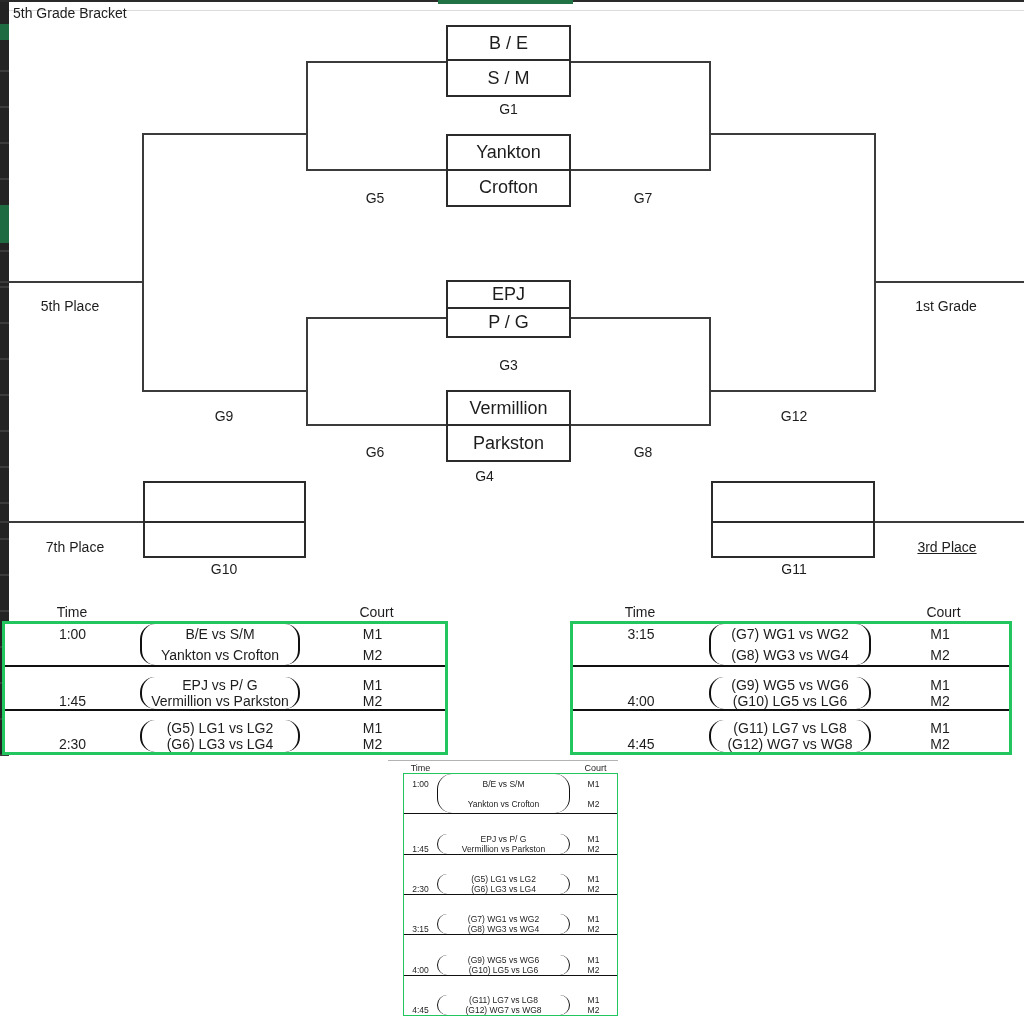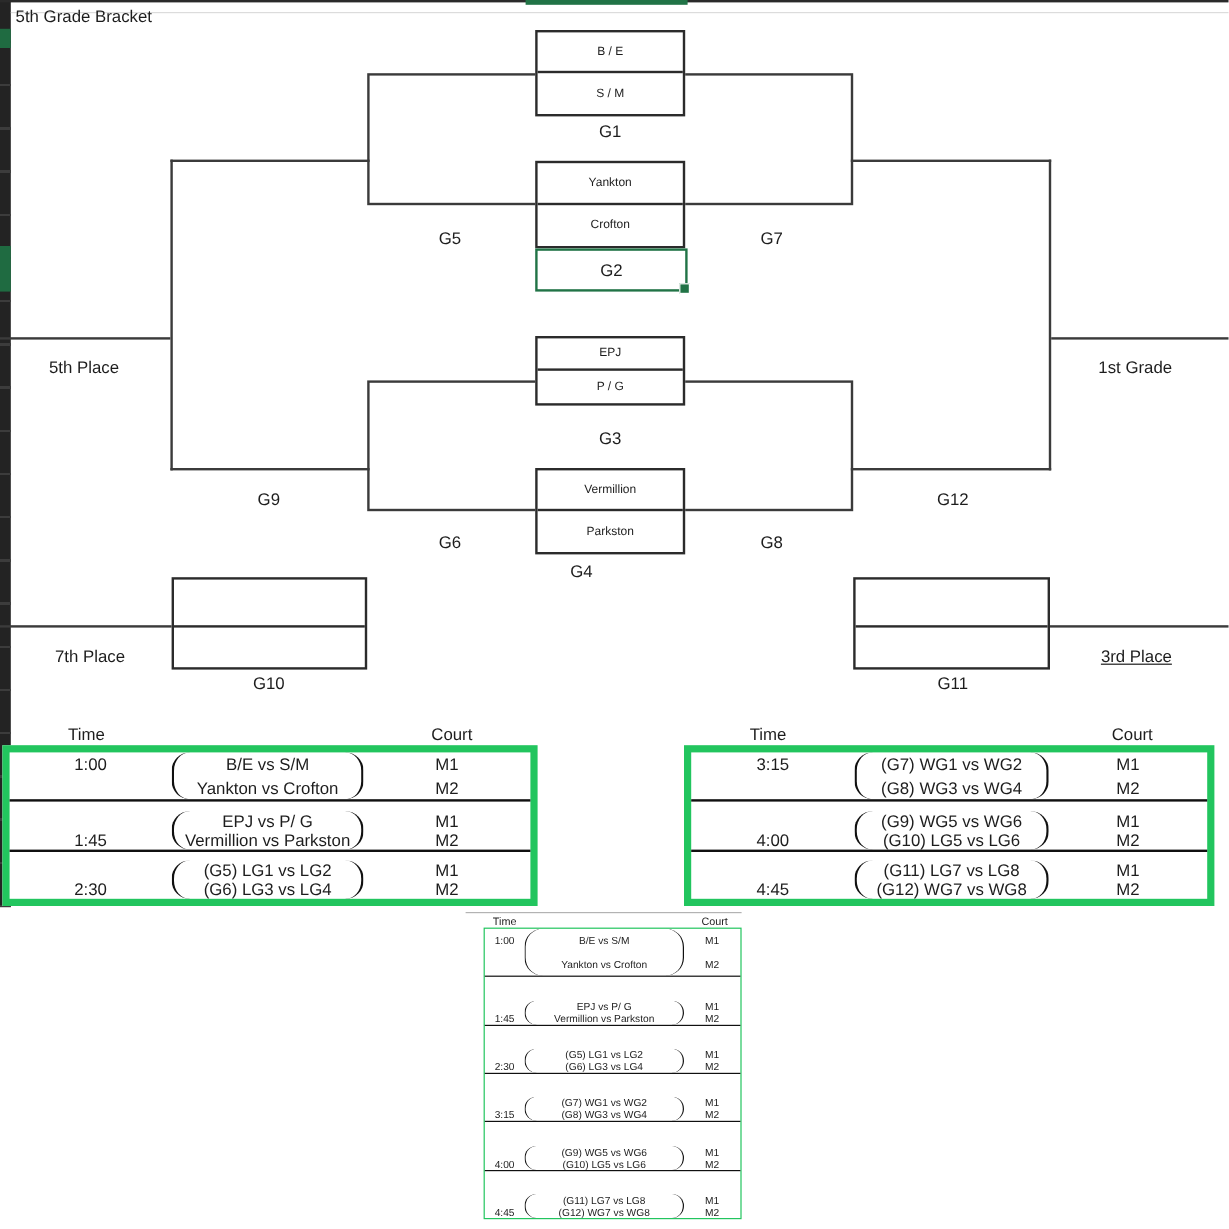--- a/index.html
+++ b/index.html
@@ -17,34 +17,34 @@
   .title{position:absolute;left:13px;top:5px;font-size:14px;white-space:nowrap;}
 
   
   .hline{position:absolute;height:2px;background:#3b3b3b;}
   .vline{position:absolute;width:2px;background:#3b3b3b;}
   .rect{position:absolute;border:2px solid #3b3b3b;}
 
   
   .mbox{position:absolute;background:#fff;border:2px solid #2b2b2b;box-sizing:border-box;}
   .mrow{height:50%;display:flex;align-items:center;justify-content:center;
-        font-size:10px;box-sizing:border-box;white-space:nowrap;}
+        font-size:18px;box-sizing:border-box;white-space:nowrap;}
   .mrow.b{border-bottom:2px solid #2b2b2b;}
   .mbox.uneven .mrow:first-child{height:40px;}
   .mbox.uneven .mrow:last-child{height:calc(100% - 40px);}
 
   .sel-cell{position:absolute;background:#fff;border:2px solid #217346;box-sizing:border-box;
             display:flex;align-items:center;justify-content:center;font-size:14px;}
   .fill-handle{position:absolute;right:-4px;bottom:-4px;width:7px;height:7px;
                background:#217346;border:1px solid #fff;}
 
   .glabel{position:absolute;font-size:14px;text-align:center;white-space:nowrap;}
 
   
-  .sched{position:absolute;background:#fff;border:6px solid #22c55e;box-sizing:border-box;
+  .sched{position:absolute;background:#fff;border:3px solid #22c55e;box-sizing:border-box;
          display:flex;flex-direction:column;font-size:14px;}
   .sblock{flex:1;display:flex;box-sizing:border-box;}
   .sblock + .sblock{border-top:2.5px solid #101010;align-items:flex-end;}
   .scol{display:flex;flex-direction:column;box-sizing:border-box;}
   .scol.mid{border-left:2.5px solid #101010;border-right:2.5px solid #101010;flex:0 0 auto;border-radius:15px;}
   .sline{flex:1;display:flex;align-items:center;justify-content:center;white-space:nowrap;}
   #sched-left  .scol:nth-child(1){flex:0 0 135px;}
   #sched-left  .scol.mid{width:160px;}
   #sched-left  .scol:nth-child(3){flex:1;}
   #sched-right .scol:nth-child(1){flex:0 0 136px;}
@@ -91,24 +91,20 @@
   <div class="mbox" style="left:446px;top:25px;width:125px;height:72px;">
     <div class="mrow b">B / E</div>
     <div class="mrow">S / M</div>
   </div>
   <div class="glabel" style="left:446px;top:101px;width:125px;">G1</div>
 
   <div class="mbox" style="left:446px;top:134px;width:125px;height:73px;">
     <div class="mrow b">Yankton</div>
     <div class="mrow">Crofton</div>
   </div>
-  <div class="sel-cell" style="left:446px;top:207px;width:127px;height:36px;">
-    <span>G2</span>
-    <div class="fill-handle"></div>
-  </div>
 
   <div class="glabel" style="left:345px;top:190px;width:60px;">G5</div>
   <div class="glabel" style="left:613px;top:190px;width:60px;">G7</div>
 
   <div class="mbox" style="left:446px;top:280px;width:125px;height:58px;">
     <div class="mrow b">EPJ</div>
     <div class="mrow">P / G</div>
   </div>
   <div class="glabel" style="left:446px;top:357px;width:125px;">G3</div>
 

